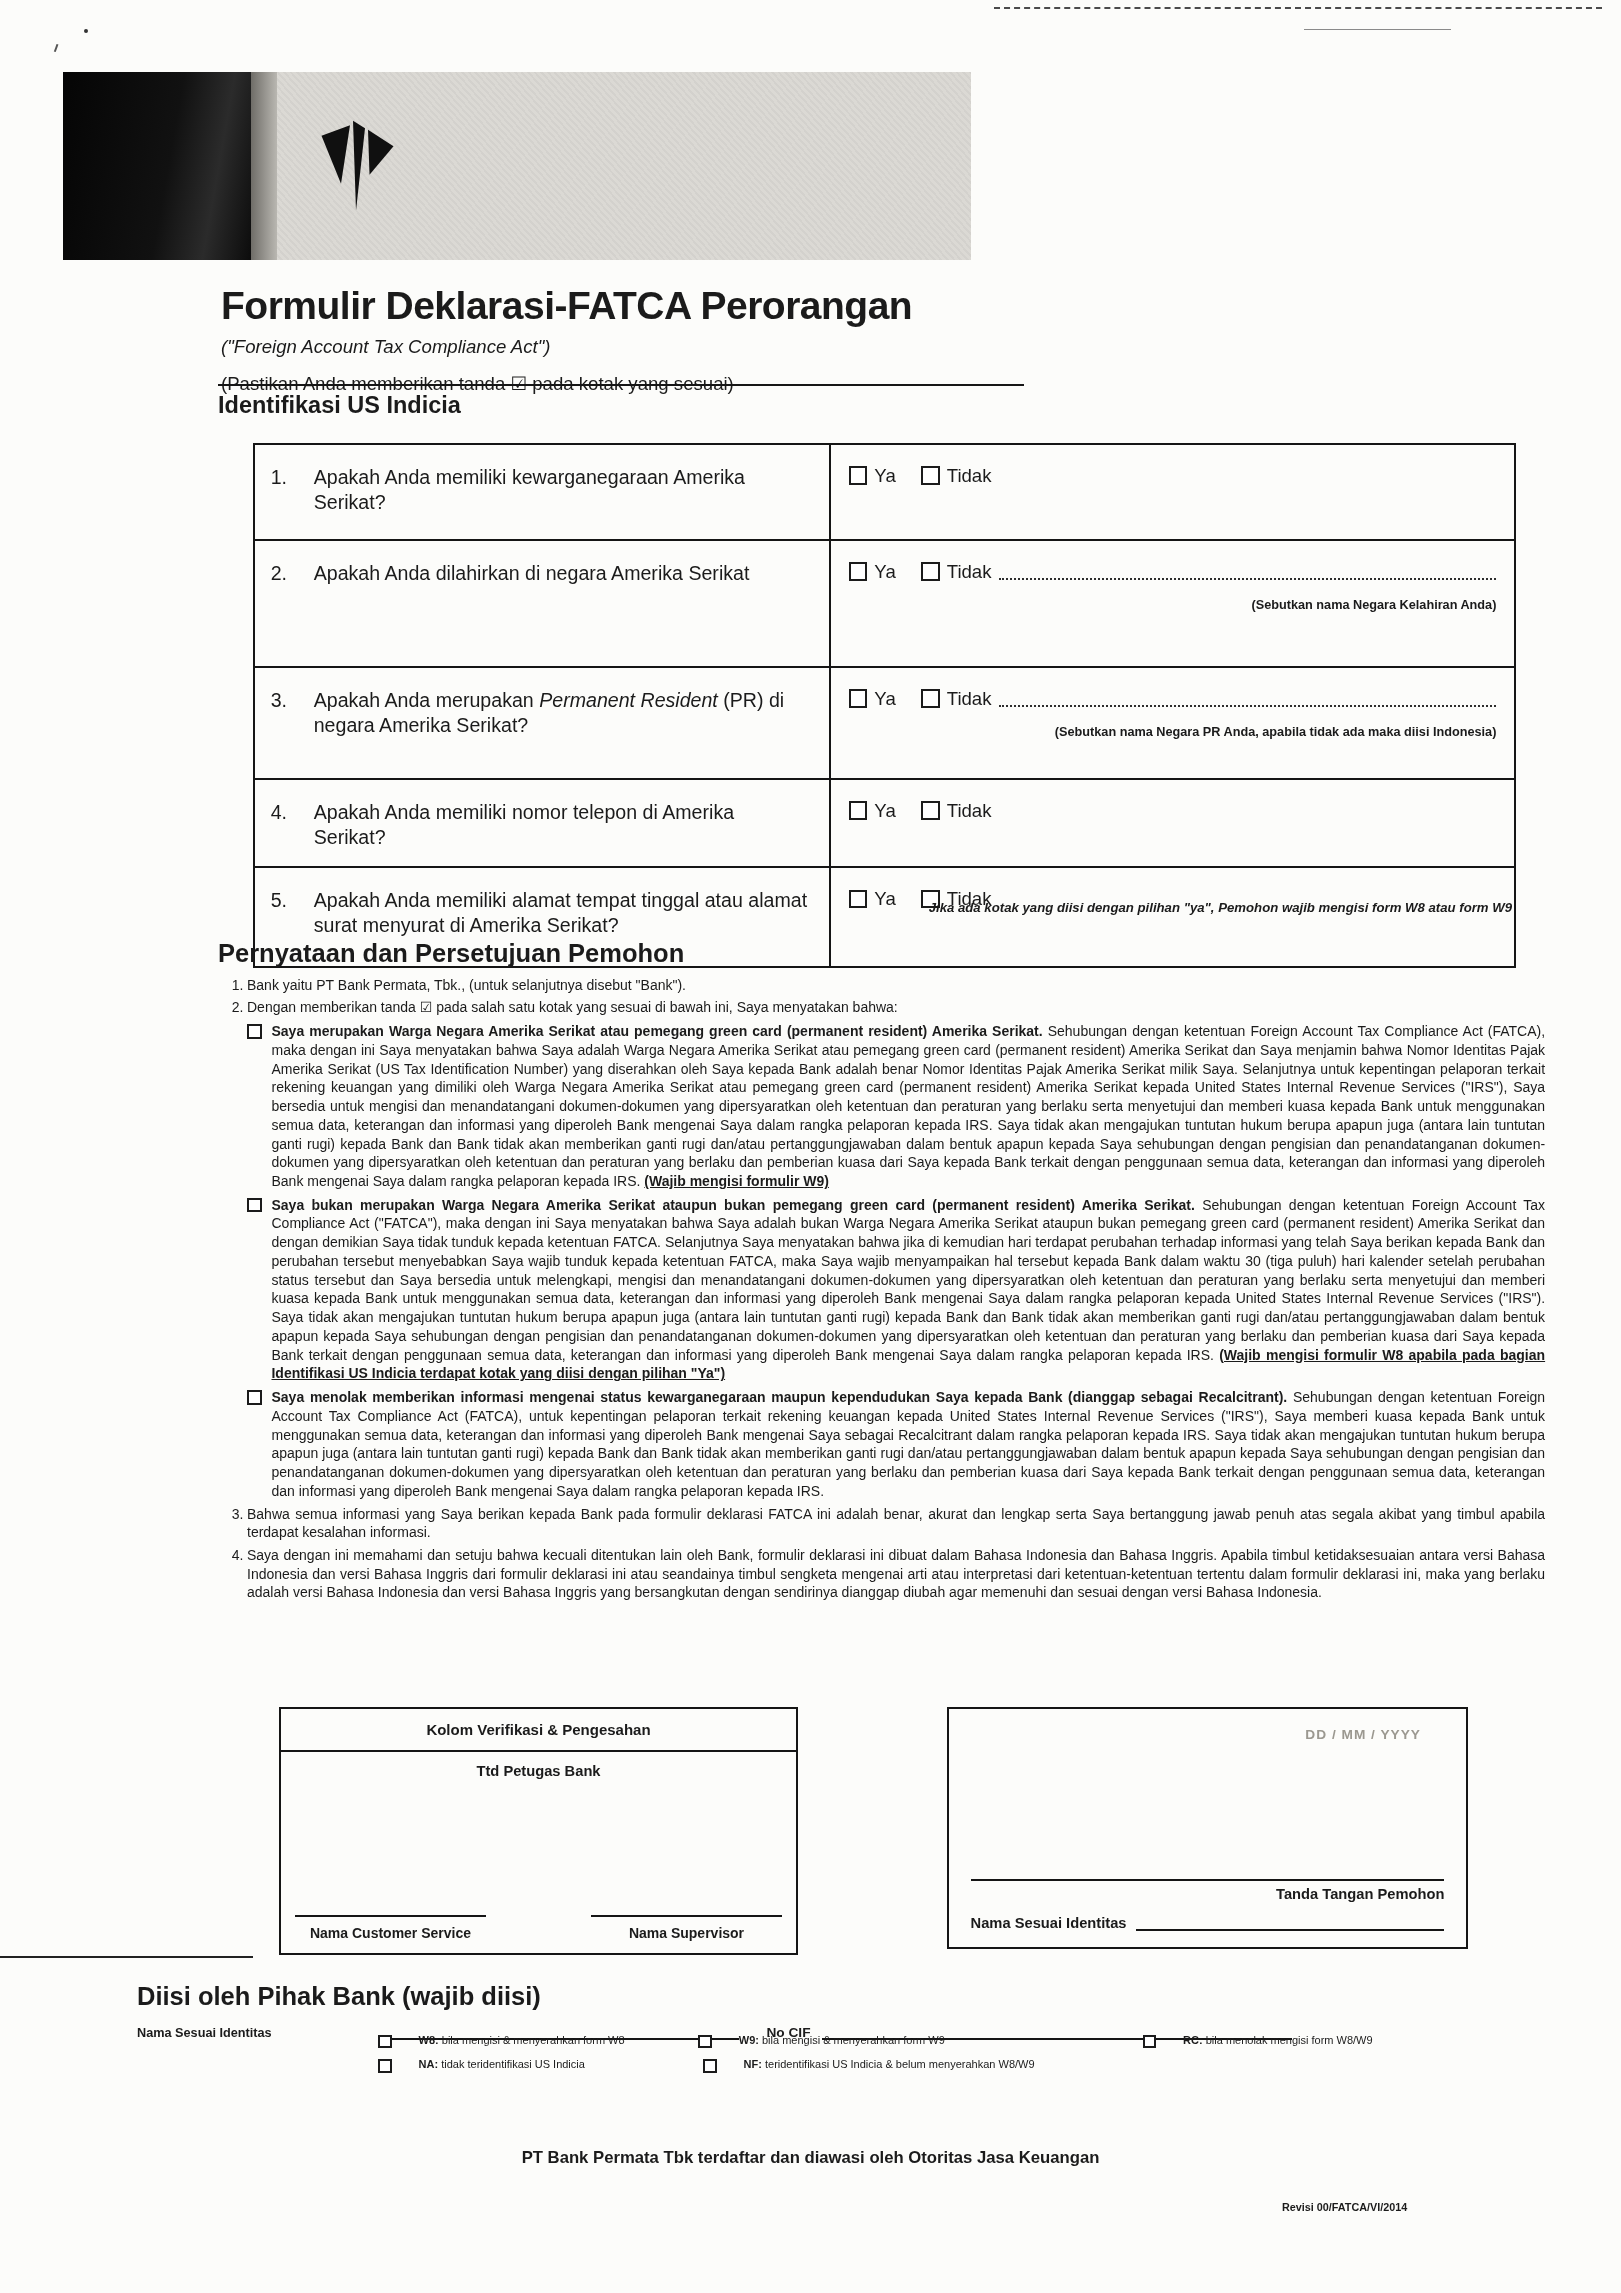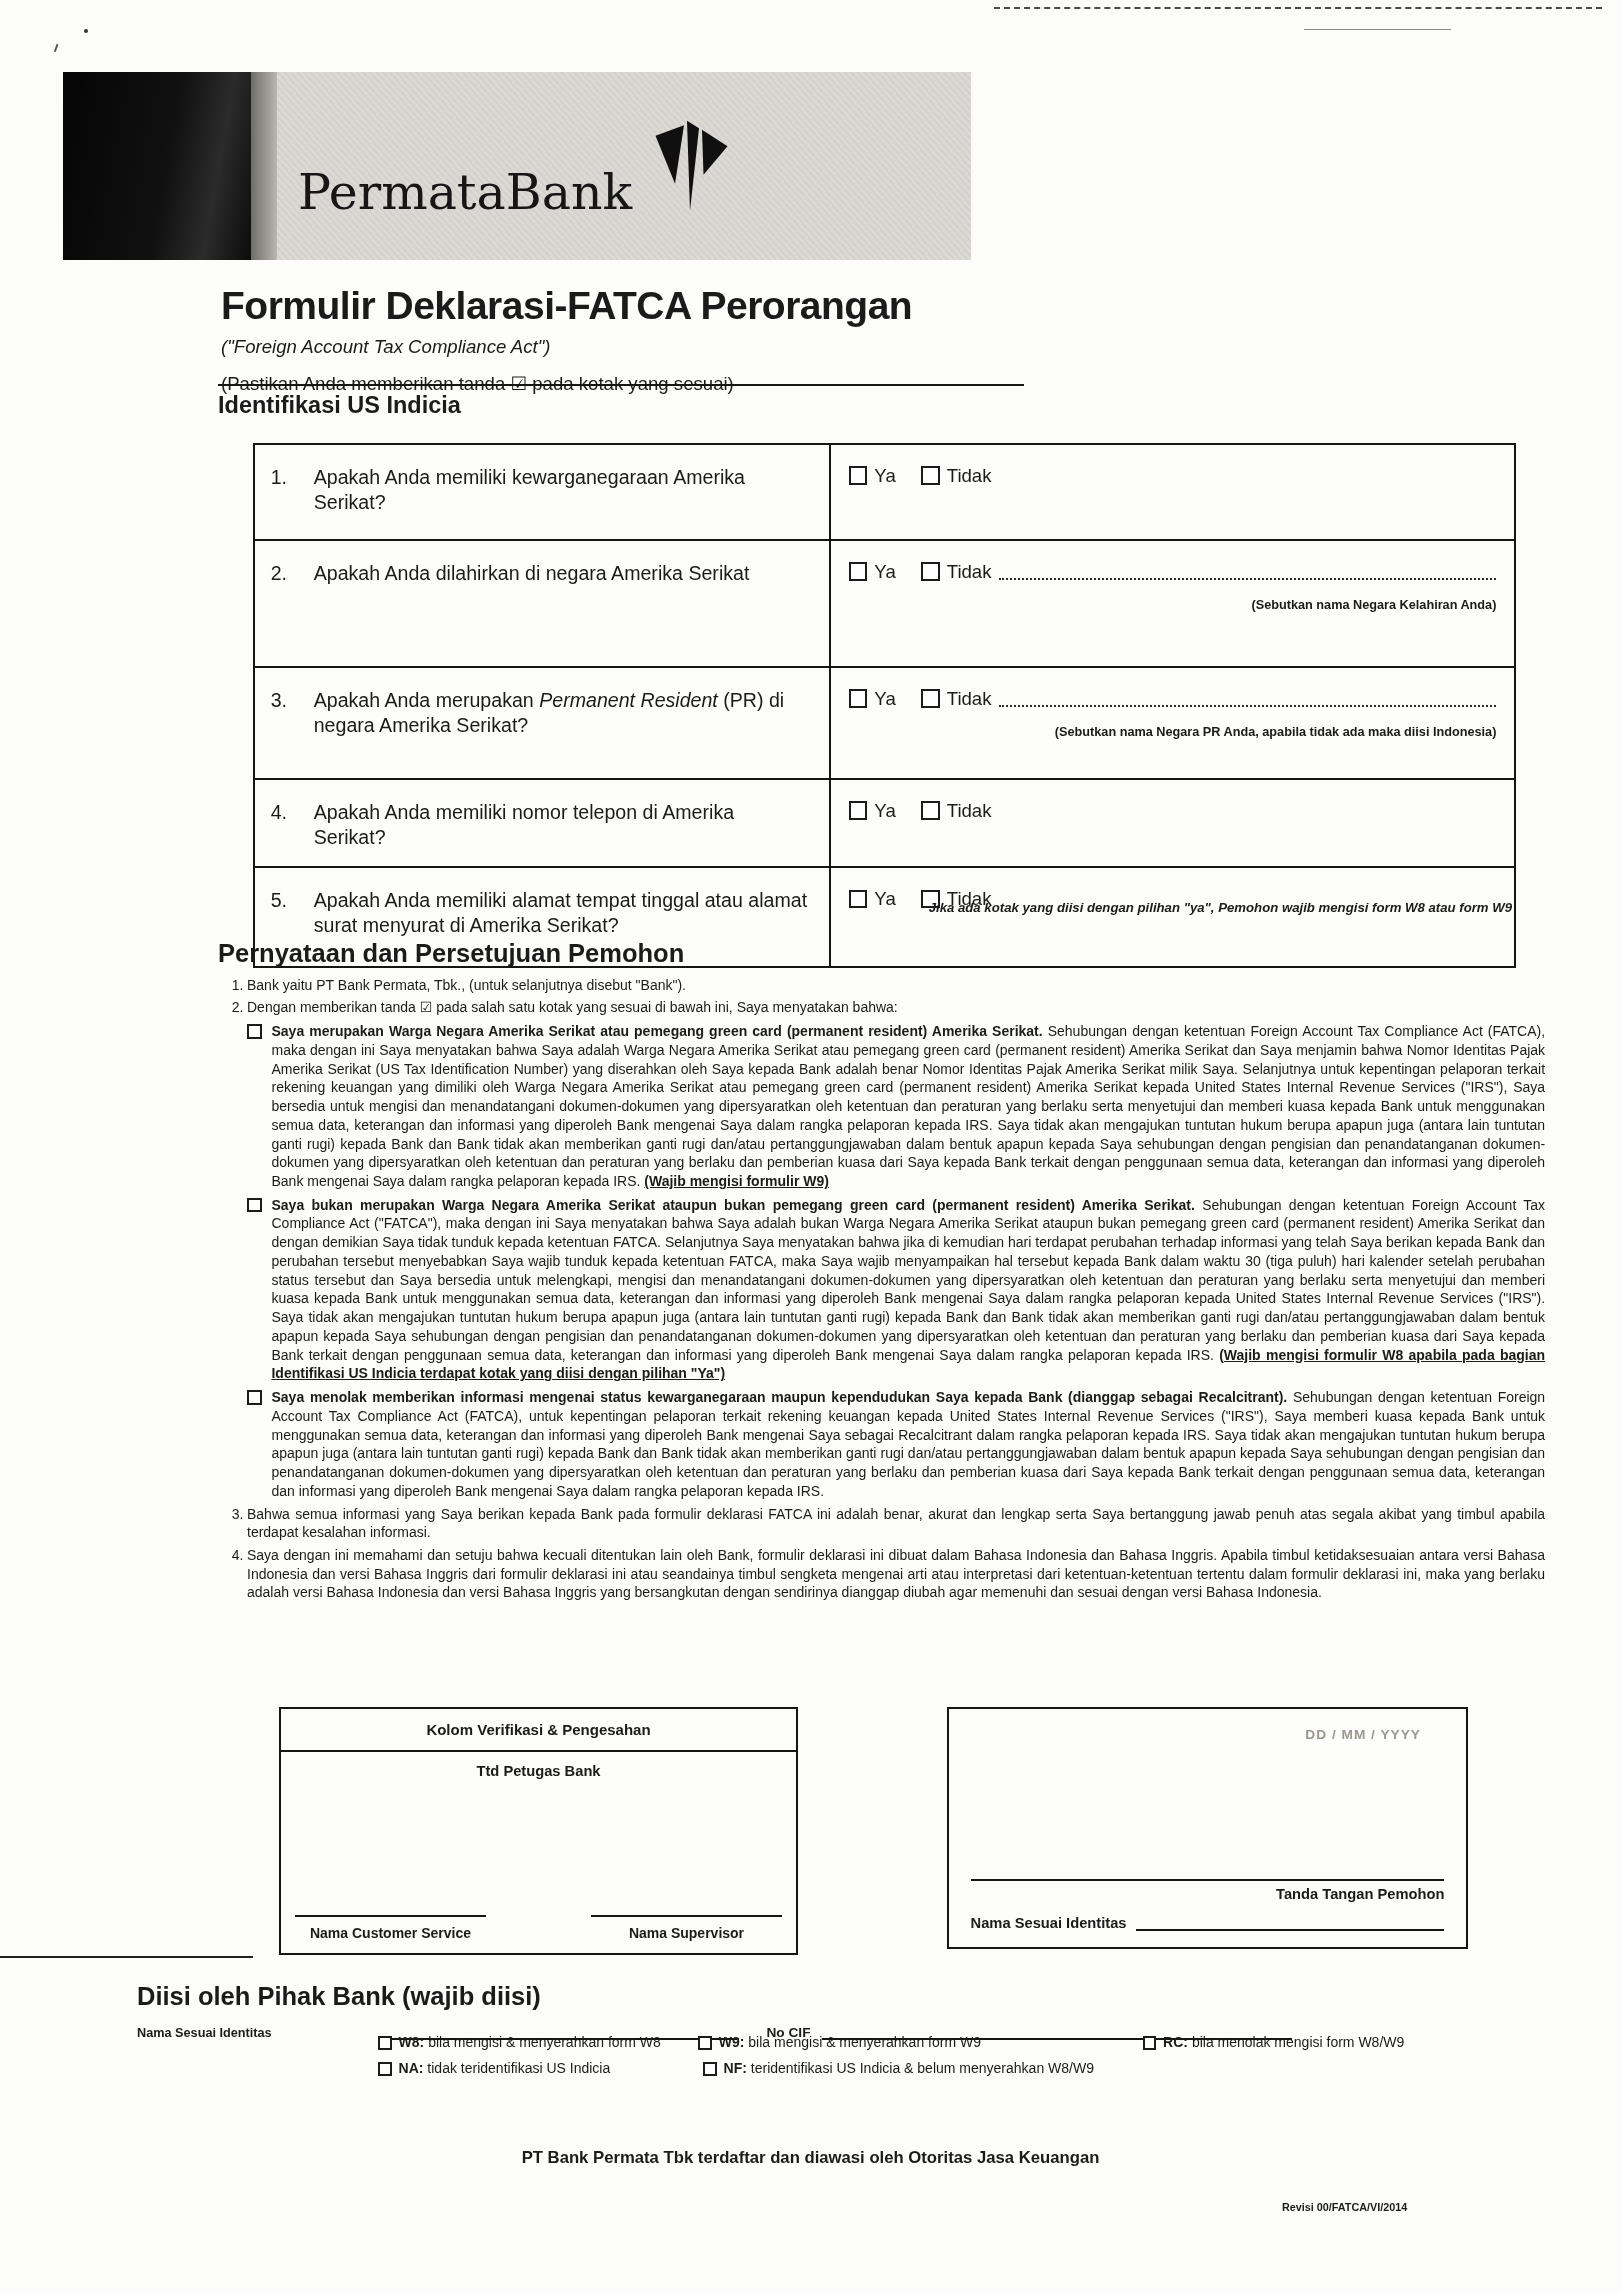--- a/index.html
+++ b/index.html
@@ -103,21 +103,21 @@
   .bank { position:absolute; top:1982px; left:137px; width:1372px; }
   .bank-title { font-size:25.5px; font-weight:bold; }
   .bank-row1 { display:flex; align-items:flex-end; margin-top:13.7px; }
   .bank-name-label { font-weight:bold; font-size:12.7px; width:241px; }
   .bank-name-line { width:361px; border-bottom:2.5px solid #151515; height:11.8px; }
   .bank-cif-label { font-weight:bold; font-size:13.7px; margin-left:27.4px; white-space:nowrap; }
   .bank-cif-line { width:470px; margin-left:11.8px; border-bottom:2.5px solid #151515; height:11.8px; }
   .bank-fatca-label { font-weight:bold; font-size:13.7px; margin-top:29px; }
   .fatca-grid { margin-left:241px; margin-top:-15.7px; }
   .fatca-row { display:flex; margin-top:9.8px; }
-  .fatca-item { display:flex; align-items:flex-end; font-size:14px; }
+  .fatca-item { display:flex; align-items:flex-start; font-size:11px;gap:20px; }
   .fatca-item .cb-t { flex:0 0 13.7px; width:13.7px; height:13.7px; border:2px solid #1b1b1b; margin-right:6.9px; margin-top:1px; background:#fff; box-sizing:border-box; }
   .fi-1 { width:325px; } .fi-2 { width:451px; } .fi-3 { width:372px; }
 
   
   .footer-line { position:absolute; top:2148px; left:0; width:1621px; text-align:center; font-weight:bold; font-size:16.7px; }
   .revision { position:absolute; top:2201px; left:1282px; font-weight:bold; font-size:10.8px; }
 </style>
 </head>
 <body>
 
@@ -126,21 +126,20 @@
   <div class="artifact dash-long"></div>
   <div class="artifact dash-short"></div>
   <div class="artifact speck1"></div>
   <div class="artifact speck2"></div>
   <div class="artifact stray-line"></div>
 
   <div class="header-band">
     <div class="dark-block"></div>
     <div class="dark-block-edge"></div>
     <div class="logo-row">
-      <span class="logo-text">PermataBank</span>
       <span class="logo-emblem">
         <svg width="90" height="98" viewBox="0 0 120 130">
           <polygon points="18,22 56,8 44,86" fill="#101010"></polygon>
           <polygon points="60,2 76,12 64,122" fill="#101010"></polygon>
           <polygon points="80,14 114,36 82,74" fill="#101010"></polygon>
         </svg>
       </span>
     </div>
   </div>
 

